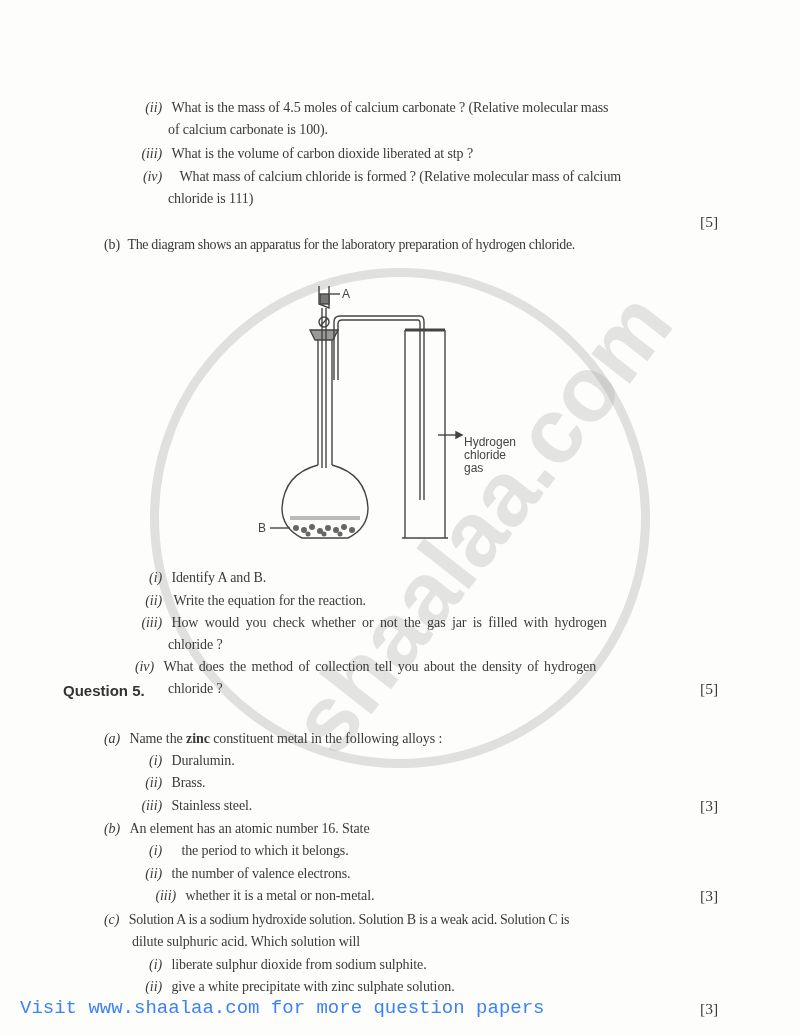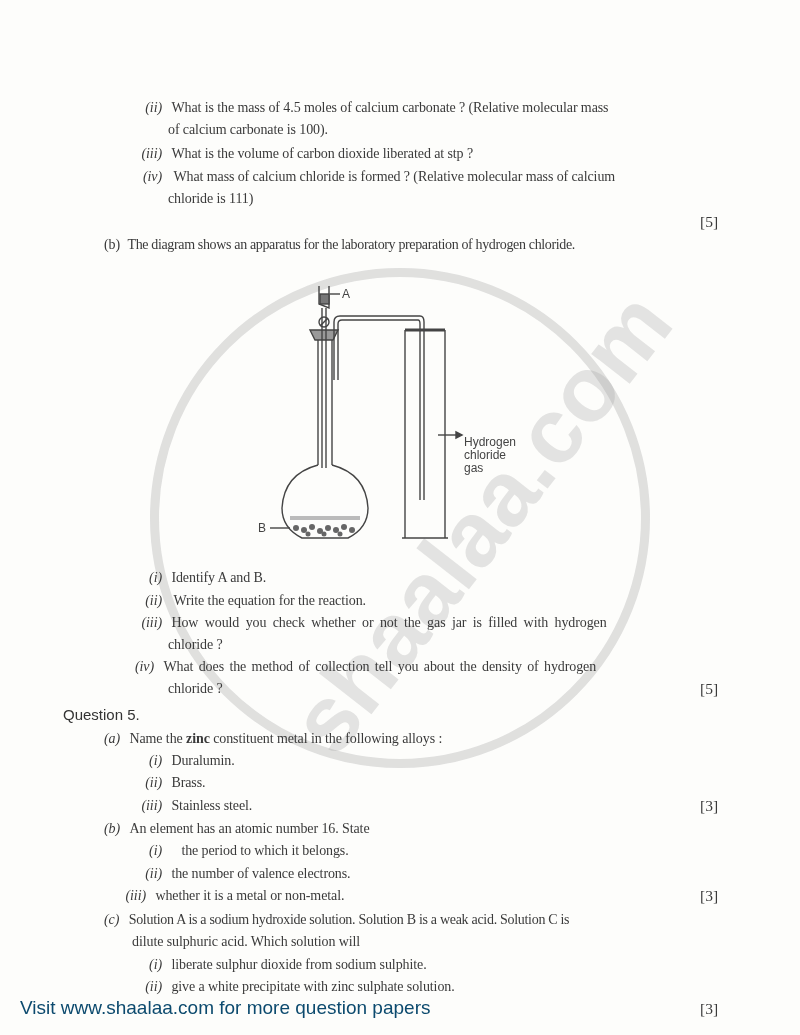--- a/index.html
+++ b/index.html
@@ -10,40 +10,40 @@
     color: #3a3a3a;
   }
   .page { position: absolute; inset: 0; }
   .line {
     position: absolute; font-size: 14px; line-height: 20px; white-space: nowrap;
     letter-spacing: -0.1px;
   }
   .num { font-style: italic; display: inline-block; text-align: right; }
   .marks { position: absolute; font-size: 15.5px; line-height: 20px; }
   .qhead {
-    position: absolute; left: 63px; top: 706px;
+    position: absolute; left: 63px; top: 682px;
     font-family: "Liberation Sans", "DejaVu Sans", sans-serif;
-    font-weight: normal; font-size: 15px; color: #333;
+    font-weight: bold; font-size: 15px; color: #333;
   }
   .watermark-circle {
     position: absolute; left: 150px; top: 268px; width: 500px; height: 500px;
     border: 9px solid rgba(170,170,170,0.35); border-radius: 50%;
     box-sizing: border-box; pointer-events: none;
   }
   .watermark-text {
     position: absolute; left: 205px; top: 470px;
     font-family: "Liberation Sans", "DejaVu Sans", sans-serif;
     font-size: 92px; font-weight: bold; color: rgba(160,160,160,0.28);
     transform: rotate(-52deg); transform-origin: center; white-space: nowrap;
     pointer-events: none;
   }
   .footer {
     position: absolute; left: 20px; top: 997px;
-    font-family: Liberation Sans, sans-serif;
-    font-size: 19px; color: #0c4a6e; white-space: nowrap;
+    font-family: Liberation Mono, monospace;
+    font-size: 19px; color: #3b82f6; white-space: nowrap;
   }
   .diagram { position: absolute; left: 250px; top: 280px; width: 300px; height: 270px; }
   .diag-label {
     position: absolute; font-family: "Liberation Sans", "DejaVu Sans", sans-serif;
     font-size: 12px; color: #444; line-height: 13px;
   }
 </style>
 </head>
 <body>
 
@@ -55,21 +55,21 @@
   </div>
   <div class="line" style="left:168px;top:120px;">of calcium carbonate is 100).</div>
 
   <div class="line" style="left:134px;top:144px;">
     <span class="num" style="width:28px">(iii)</span>
     <span style="margin-left:6px">What is the volume of carbon dioxide liberated at stp ?</span>
   </div>
 
   <div class="line" style="left:134px;top:167px;">
     <span class="num" style="width:28px">(iv)</span>
-    <span style="margin-left:8px">What mass of calcium chloride is formed ? (Relative molecular mass of calcium</span>
+    <span style="margin-left:14px">What mass of calcium chloride is formed ? (Relative molecular mass of calcium</span>
   </div>
   <div class="line" style="left:168px;top:189px;">chloride is 111)</div>
 
   <div class="marks" style="left:700px;top:212px;">[5]</div>
 
   <div class="line" style="left:104px;top:235px;">
     <span>(b)</span>
     <span style="margin-left:4px;letter-spacing:-0.35px">The diagram shows an apparatus for the laboratory preparation of hydrogen chloride.</span>
   </div>
 
@@ -180,21 +180,21 @@
     <span style="margin-left:6px">An element has an atomic number 16. State</span>
   </div>
   <div class="line" style="left:134px;top:841px;">
     <span class="num" style="width:28px">(i)</span>
     <span style="margin-left:16px">the period to which it belongs.</span>
   </div>
   <div class="line" style="left:134px;top:864px;">
     <span class="num" style="width:28px">(ii)</span>
     <span style="margin-left:6px">the number of valence electrons.</span>
   </div>
-  <div class="line" style="left:118px;top:886px;">
+  <div class="line" style="left:148px;top:886px;">
     <span class="num" style="width:28px">(iii)</span>
     <span style="margin-left:6px">whether it is a metal or non-metal.</span>
   </div>
   <div class="marks" style="left:700px;top:886px;">[3]</div>
 
   <div class="line" style="left:104px;top:910px;">
     <span class="num">(c)</span>
     <span style="margin-left:6px;letter-spacing:-0.3px">Solution  A is a sodium hydroxide solution. Solution B is a weak acid. Solution C is</span>
   </div>
   <div class="line" style="left:132px;top:932px;">dilute sulphuric acid. Which solution will</div>

